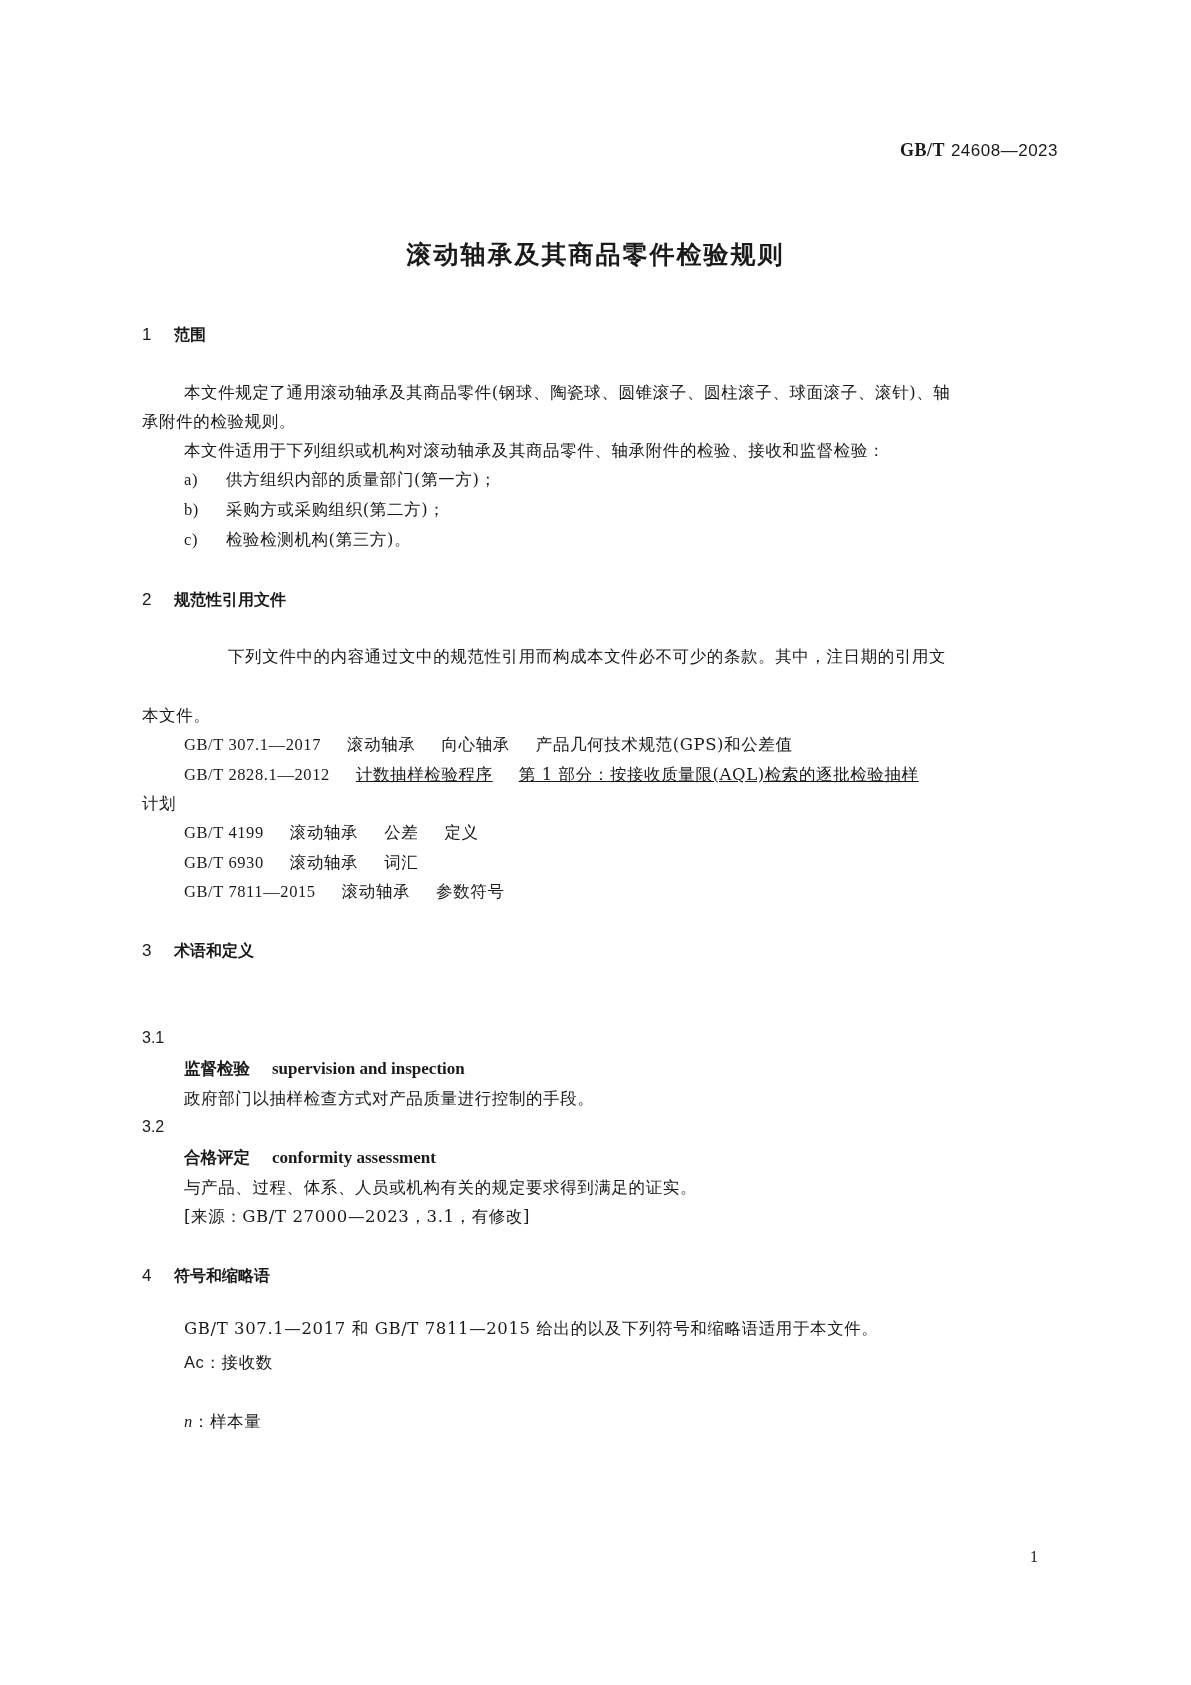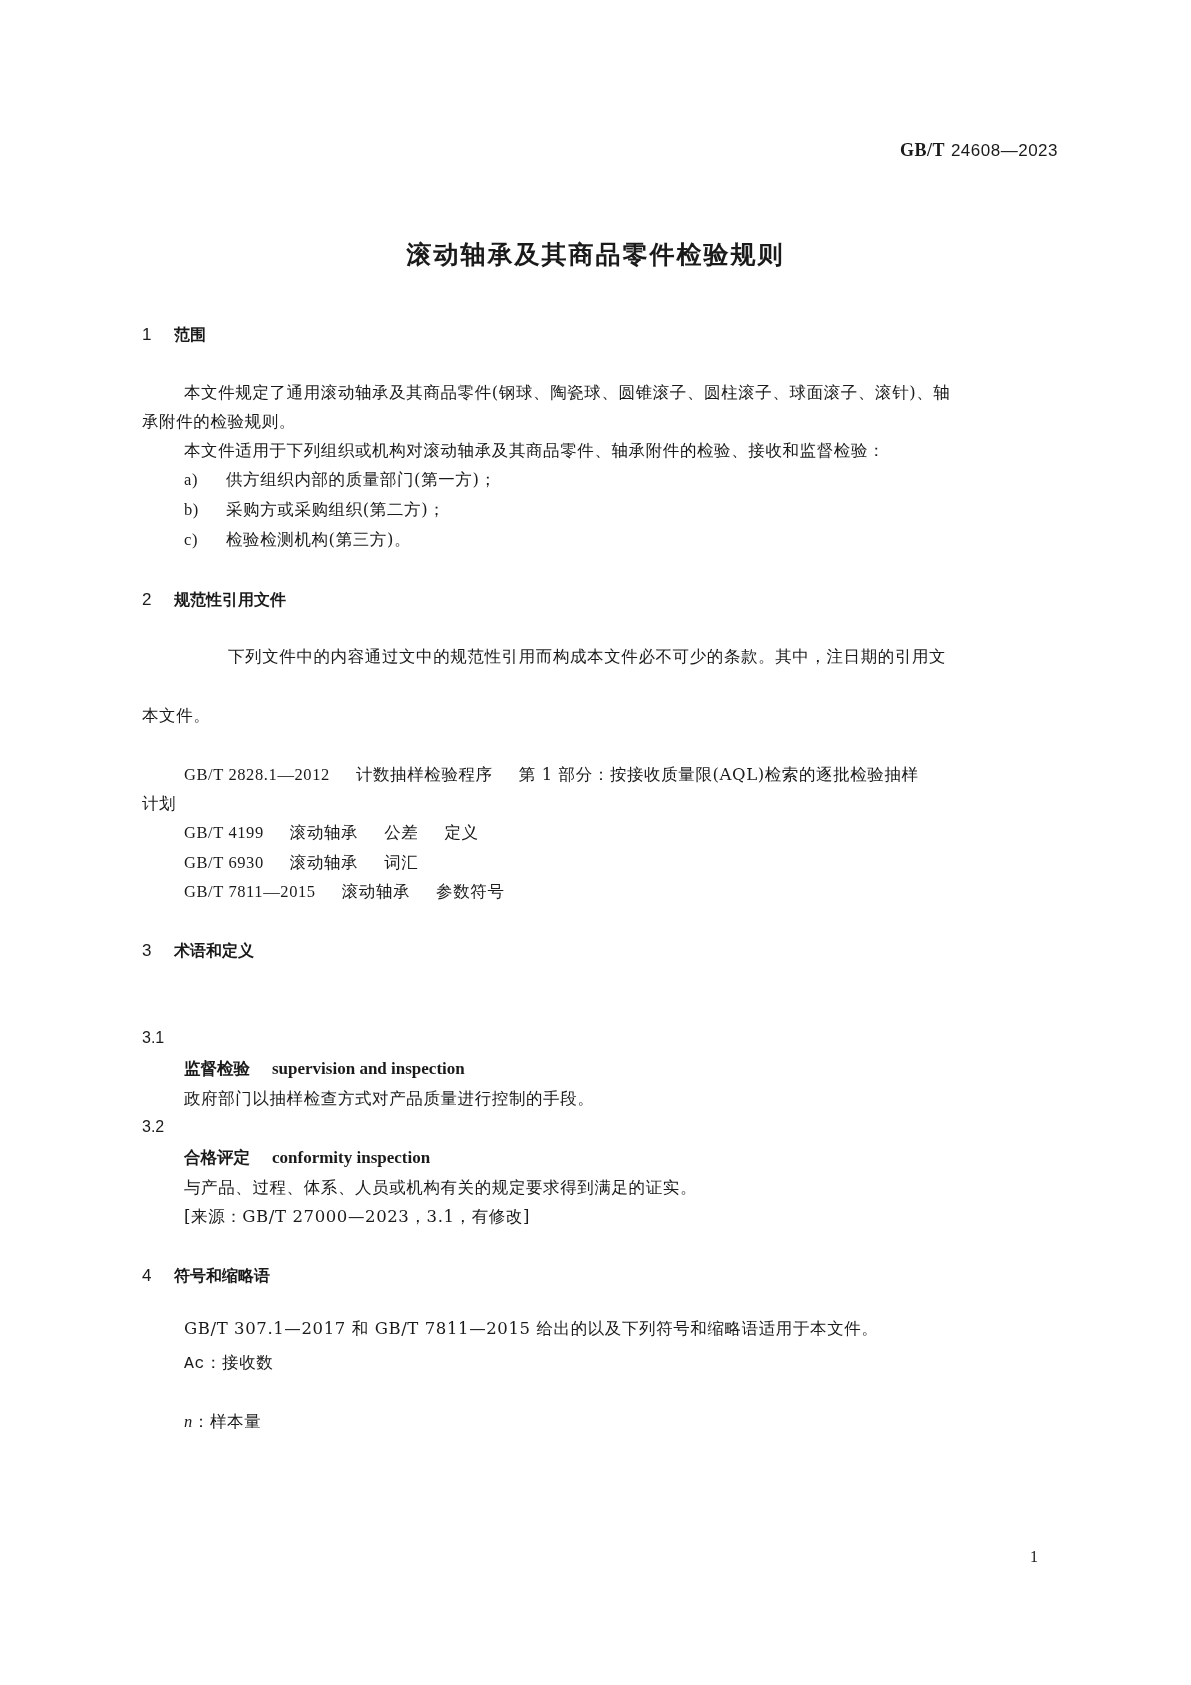--- a/index.html
+++ b/index.html
@@ -67,21 +67,24 @@
   <div class="line list-item" style="top:529px;">
     <span class="marker">c)</span><span>检验检测机构(第三方)。</span>
   </div>
 
   <div class="heading" style="top:590px;">
     <span class="hnum">2</span><span>规范性引用文件</span>
   </div>
   <div class="line indent" style="top:646px;margin-left:44px;">下列文件中的内容通过文中的规范性引用而构成本文件必不可少的条款。其中，注日期的引用文</div>
   <div class="line flush" style="top:705px;">本文件。</div>
 
-  <div class="line indent ref" style="top:764px;">
+  <div class="line indent ref" style="top:734px;">
+    <span class="code">GB/T 307.1—2017</span><span class="gap"></span><span>滚动轴承</span><span class="gap"></span><span>向心轴承</span><span class="gap"></span><span>产品几何技术规范(GPS)和公差值</span>
+  </div>
+  <div class="line indent ref" style="top:764px;text-decoration:underline;">
     <span class="code">GB/T 2828.1—2012</span><span class="gap"></span><span>计数抽样检验程序</span><span class="gap"></span><span>第 1 部分：按接收质量限(AQL)检索的逐批检验抽样</span>
   </div>
   <div class="line flush" style="top:793px;">计划</div>
   <div class="line indent ref" style="top:822px;">
     <span class="code">GB/T 4199</span><span class="gap"></span><span>滚动轴承</span><span class="gap"></span><span>公差</span><span class="gap"></span><span>定义</span>
   </div>
   <div class="line indent ref" style="top:852px;">
     <span class="code">GB/T 6930</span><span class="gap"></span><span>滚动轴承</span><span class="gap"></span><span>词汇</span>
   </div>
   <div class="line indent ref" style="top:881px;">
@@ -93,30 +96,30 @@
   </div>
 
   <div class="term-num" style="top:1029px;">3.1</div>
   <div class="term-title" style="top:1058px;">
     <span class="zh">监督检验</span><span class="en">supervision and inspection</span>
   </div>
   <div class="line indent" style="top:1088px;">政府部门以抽样检查方式对产品质量进行控制的手段。</div>
 
   <div class="term-num" style="top:1118px;">3.2</div>
   <div class="term-title" style="top:1147px;">
-    <span class="zh">合格评定</span><span class="en">conformity inspection</span>
+    <span class="zh">合格评定</span><span class="en">conformity assessment</span>
   </div>
   <div class="line indent" style="top:1177px;">与产品、过程、体系、人员或机构有关的规定要求得到满足的证实。</div>
   <div class="line indent" style="top:1206px;">[来源：GB/T 27000—2023，3.1，有修改]</div>
 
   <div class="heading" style="top:1266px;">
     <span class="hnum">4</span><span>符号和缩略语</span>
   </div>
   <div class="line indent" style="top:1318px;">GB/T 307.1—2017 和 GB/T 7811—2015 给出的以及下列符号和缩略语适用于本文件。</div>
   <div class="line indent" style="top:1352px;">
-    <span style="font-family:Liberation Mono, monospace;text-align:center;">Ac</span><span>：接收数</span>
+    <span style="font-family:Liberation Sans, sans-serif;text-align:center;">Ac</span><span>：接收数</span>
   </div>
   <div class="line indent" style="top:1411px;">
     <span class="italic">n</span><span>：样本量</span>
   </div>
 
   <div class="page-num">1</div>
 </div>
 
 </body></html>

